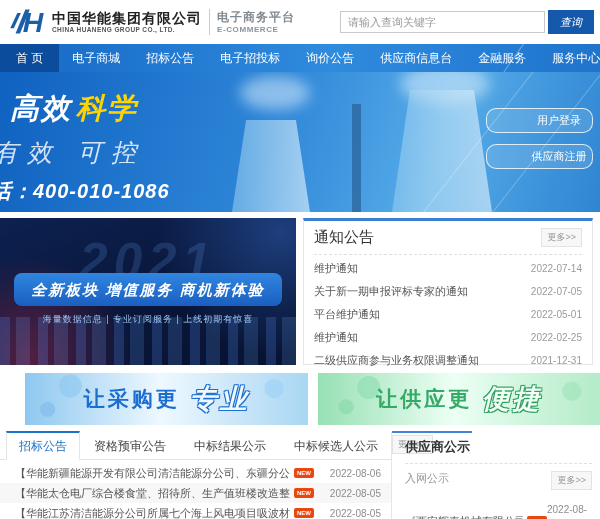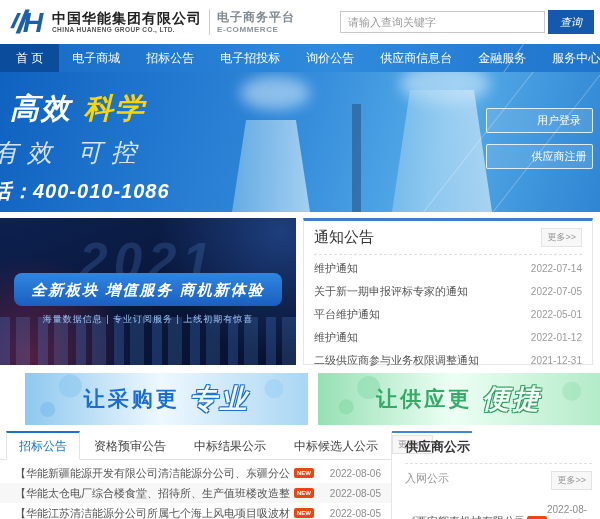--- a/index.html
+++ b/index.html
@@ -34,25 +34,25 @@
   .tower.t2 { left:392px; width:100px; height:122px; clip-path:polygon(18% 0,82% 0,100% 100%,0 100%); }
   .chimney { position:absolute; left:352px; bottom:0; width:9px; height:108px; background:rgba(35,80,130,.55); }
   .smoke { position:absolute; border-radius:50%; background:rgba(235,248,255,.5); filter:blur(7px); }
   .s1 { left:240px; top:4px; width:70px; height:34px; }
   .s2 { left:400px; top:-8px; width:90px; height:40px; }
   .hero .streak { position:absolute; width:1px; height:280px; background:rgba(255,255,255,.28); }
   .k1 { left:470px; top:-60px; transform:rotate(38deg); }
   .k2 { left:555px; top:-80px; transform:rotate(38deg); }
   .hero-text { position:absolute; left:0; top:17px; font-style:italic; }
   .hl1 { margin-left:10px; font-size:29px; font-weight:bold; letter-spacing:2px; }
-  .hl1 .w { color:#fff; } .hl1 .y { color:#ffd400; margin-left:12px; }
+  .hl1 .w { color:#fff; } .hl1 .y { color:#ffd400; margin-left:4px; }
   .hl2 { margin-left:-7px; margin-top:7px; font-size:25px; color:rgba(255,255,255,.82); letter-spacing:9px; font-style:italic; }
   .hl3 { margin-left:-9px; margin-top:9px; font-size:20px; font-weight:bold; color:#fff; letter-spacing:1px; }
   .hero-btns { position:absolute; right:7px; top:36px; width:107px; display:flex; flex-direction:column; gap:11px; }
-  .hero-btn { height:25px; line-height:23px; text-align:center; font-size:11px; color:#fff; border:1px solid rgba(255,255,255,.8); background:rgba(255,255,255,.12); border-radius:2px; cursor:pointer; text-decoration:none;padding-left:39px; }
+  .hero-btn { height:25px; line-height:23px; text-align:center; font-size:11px; color:#fff; border:1px solid rgba(255,255,255,.8); background:rgba(255,255,255,.12); border-radius:10px; cursor:pointer; text-decoration:none;padding-left:39px; }
 
   
   .middle { display:flex; margin-top:6px; height:147px; }
   .carousel { position:relative; width:296px; height:147px; cursor:pointer; overflow:hidden;
     background:radial-gradient(circle at 10% 95%,rgba(190,40,70,.45) 0%,rgba(190,40,70,0) 34%),
                radial-gradient(circle at 95% 10%,rgba(60,120,220,.4) 0%,rgba(60,120,220,0) 40%),
                linear-gradient(160deg,#0d2150 0%,#081537 60%,#060f2b 100%); }
   .carousel:before { content:""; position:absolute; left:0; right:0; bottom:0; height:48px;
     background:repeating-linear-gradient(90deg,rgba(70,120,210,.30) 0 10px,rgba(20,40,90,.15) 10px 16px,rgba(90,150,230,.22) 16px 30px,rgba(20,40,90,.1) 30px 38px); }
   .watermark { position:absolute; top:14px; width:100%; text-align:center; font-size:51px; font-weight:bold; font-style:italic; color:rgba(95,145,225,.22); letter-spacing:6px; }
@@ -201,21 +201,21 @@
         <li>
           <span class="t">关于新一期申报评标专家的通知</span>
           <span class="d">2022-07-05</span>
         </li>
         <li>
           <span class="t">平台维护通知</span>
           <span class="d">2022-05-01</span>
         </li>
         <li>
           <span class="t">维护通知</span>
-          <span class="d">2022-01-12</span>
+          <span class="d">2022-02-25</span>
         </li>
         <li>
           <span class="t">二级供应商参与业务权限调整通知</span>
           <span class="d">2021-12-31</span>
         </li>
       </ul>
     </div>
   </section>
 
   <section class="promos">

